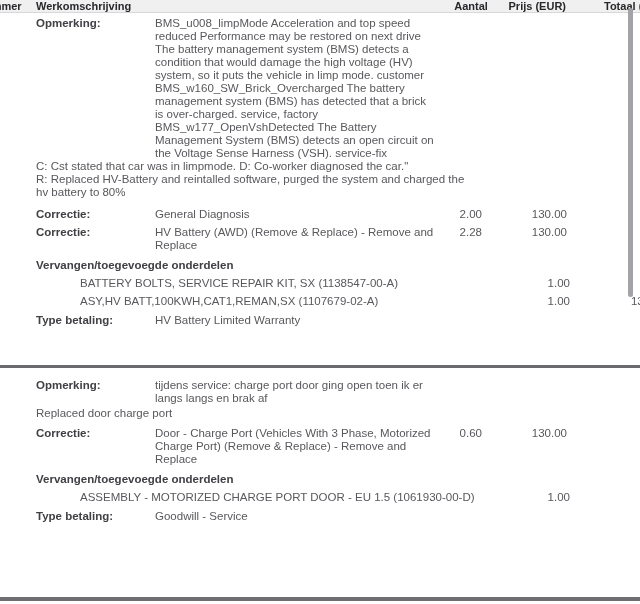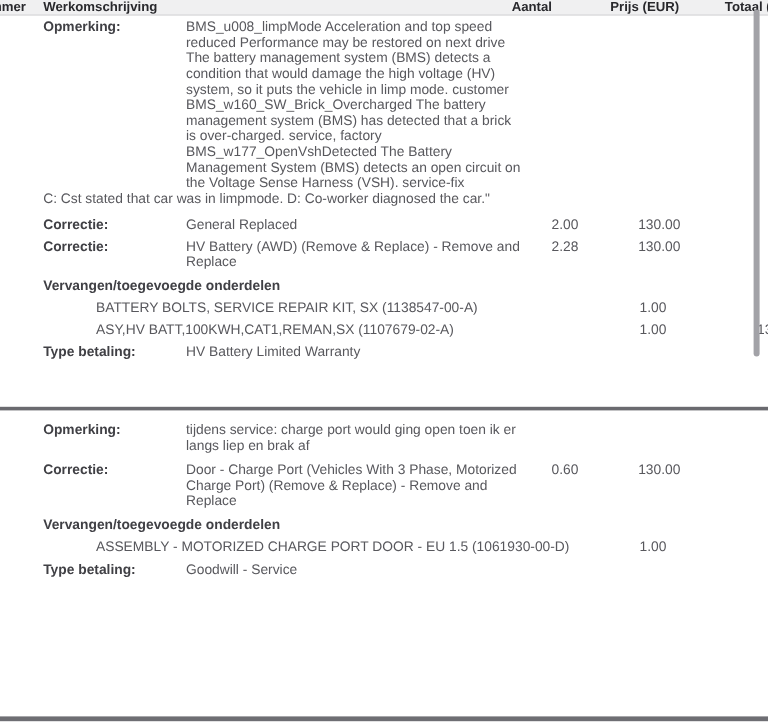--- a/index.html
+++ b/index.html
@@ -22,38 +22,38 @@
     border-bottom: 1px solid #d8d8da;
     font-weight: bold;
     font-size: 11px;
     line-height: 13px;
     color: #28282c;
     overflow: hidden;
   }
   .table-header .hcol { position: absolute; top: 0; white-space: nowrap; }
   .hcol-nummer   { left: -23px; }
   .hcol-werk     { left: 36px; }
-  .hcol-aantal   { left: 400px; width: 60px; text-align: right; }
+  .hcol-aantal   { left: 441px; width: 60px; text-align: center; }
   .hcol-prijs    { left: 476px; width: 90px; text-align: right; }
   .hcol-totaal   { left: 604px; }
 
   
   .section1 { padding: 4px 0 38px 0; }
   .section2 { padding: 11px 0 0 0; }
 
   .row { display: grid; grid-template-columns: 36px 119px 290px 37px 85px; align-items: start; }
   .row .label { grid-column: 2; font-weight: bold; color: #404045; }
   .row .desc  { grid-column: 3; }
   .row .qty   { grid-column: 4; text-align: right; }
   .row .price { grid-column: 5; text-align: right; }
   .desc.narrow { width: 280px; }
 
   .part-row { display: grid; grid-template-columns: 36px 409px 37px 85px; align-items: start; gap: 44px; }
   .part-row .pname { grid-column: 2; }
-  .part-row .qty   { grid-column: 3; }
+  .part-row .qty   { grid-column: 3; text-align: right; }
   .part-row .price { grid-column: 4; text-align: center; }
 
   .note { margin-left: 36px; width: 430px; }
 
   .subheader { margin-left: 36px; font-weight: bold; color: #404045; }
 
   .mt2 { margin-top: 2px; }
   .mt5 { margin-top: 5px; }
   .mt6 { margin-top: 6px; }
   .mt7 { margin-top: 7px; }
@@ -90,24 +90,25 @@
   </div>
 
   <div class="section1">
 
     <div class="row">
       <span class="label">Opmerking:</span>
       <span class="desc narrow">BMS_u008_limpMode Acceleration and top speed reduced Performance may be restored on next drive The battery management system (BMS) detects a condition that would damage the high voltage (HV) system, so it puts the vehicle in limp mode. customer BMS_w160_SW_Brick_Overcharged The battery management system (BMS) has detected that a brick is over-charged. service, factory BMS_w177_OpenVshDetected The Battery Management System (BMS) detects an open circuit on the Voltage Sense Harness (VSH). service-fix</span>
     </div>
 
     <div class="note">C: Cst stated that car was in limpmode. D: Co-worker diagnosed the car."</div>
+    <div class="note">R: Replaced HV-Battery and reintalled software, purged the system and charged the hv battery to 80%</div>
 
     <div class="row mt9">
       <span class="label">Correctie:</span>
-      <span class="desc">General Replaced</span>
+      <span class="desc">General Diagnosis</span>
       <span class="qty">2.00</span>
       <span class="price">130.00</span>
     </div>
 
     <div class="row mt5">
       <span class="label">Correctie:</span>
       <span class="desc">HV Battery (AWD) (Remove &amp; Replace) - Remove and Replace</span>
       <span class="qty">2.28</span>
       <span class="price">130.00</span>
     </div>
@@ -132,23 +133,24 @@
     </div>
 
   </div>
 
   <div class="section-divider"></div>
 
   <div class="section2">
 
     <div class="row">
       <span class="label">Opmerking:</span>
-      <span class="desc narrow">tijdens service: charge port would ging open toen ik er langs liep en brak af</span>
+      <span class="desc narrow">tijdens service: charge port door ging open toen ik er langs langs en brak af</span>
     </div>
 
+    <div class="note mt2">Replaced door charge port</div>
 
     <div class="row mt7">
       <span class="label">Correctie:</span>
       <span class="desc">Door - Charge Port (Vehicles With 3 Phase, Motorized Charge Port) (Remove &amp; Replace) - Remove and Replace</span>
       <span class="qty">0.60</span>
       <span class="price">130.00</span>
     </div>
 
     <div class="subheader mt7">Vervangen/toegevoegde onderdelen</div>
 

